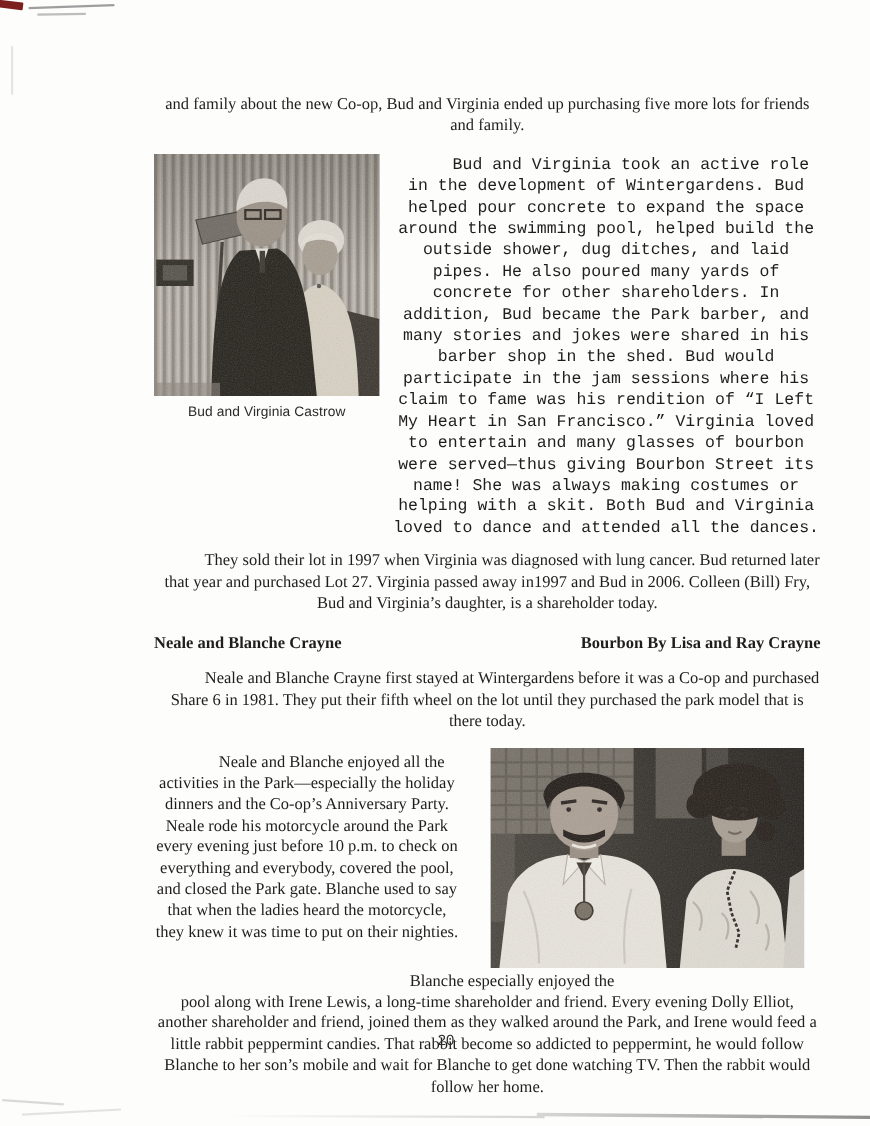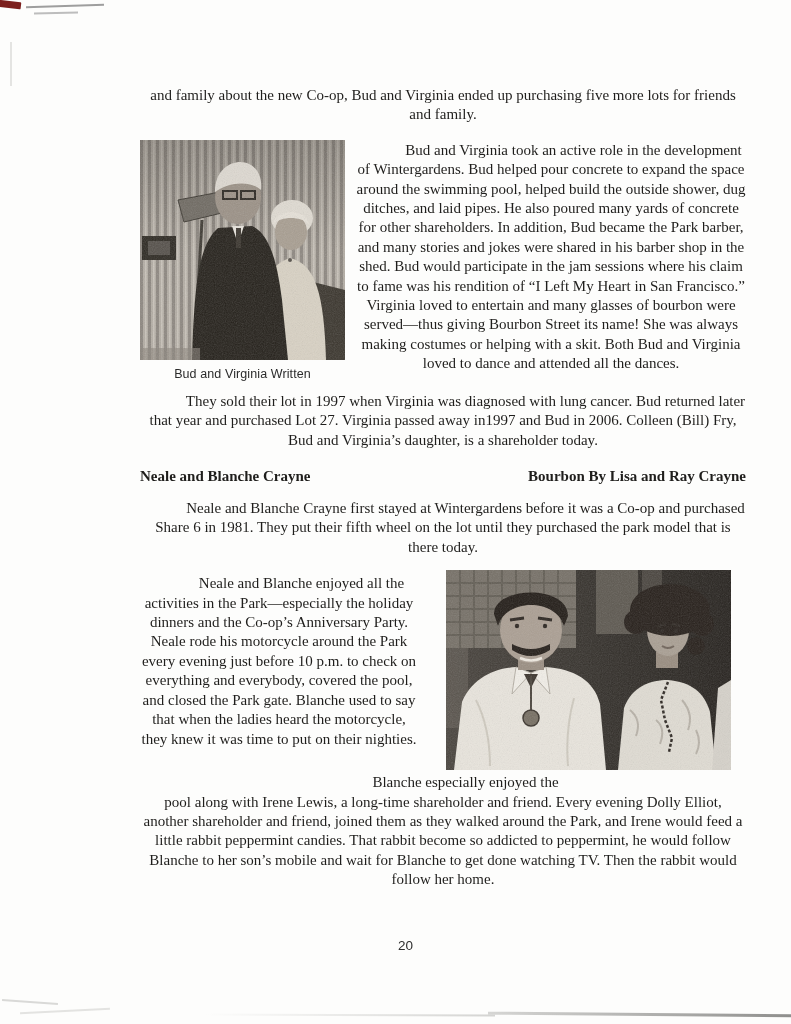--- a/index.html
+++ b/index.html
@@ -18,21 +18,21 @@
   .photo{position:relative;overflow:hidden;background:#8f8a84;}
   .photo1{width:205px;height:220px;}
   .photo2{width:285px;height:200px;}
   figcaption,.caption{
     font-family:"Liberation Sans","DejaVu Sans",sans-serif;
     font-size:12.5px;color:#2b2b2b;letter-spacing:0.1px;
   }
   .cap1{text-align:center;margin-top:7px;width:205px;}
   .cap2{text-align:center;margin-top:4px;width:285px;}
   .col-castrow-photo{width:215px;flex:none;padding-top:2px;}
-  .col-castrow-text{flex:1;padding-left:1px;padding-top:3px;}
+  .col-castrow-text{flex:1;padding-left:1px;padding-top:3px;font-family:Liberation Mono, monospace;}
   .heading-row{display:flex;justify-content:space-between;margin-top:17px;margin-bottom:13px;}
   .heading-row h2{
     font-size:15px;font-weight:bold;margin:0;line-height:19px;
     font-family:"Liberation Serif","DejaVu Serif",serif;
   }
   .col-crayne-text{width:278px;flex:none;padding-top:4px;}
   .col-crayne-photo{flex:none;margin-left:28px;}
   .first-line-pad{padding-left:45px;}
   .page-number{
     position:absolute;left:398px;top:938px;
@@ -111,21 +111,21 @@
             <polygon points="92,86 104,86 98,104" fill="#e8e4dc"></polygon>
             <rect x="96" y="88" width="5" height="20" fill="#3a352e"></rect>
             <ellipse cx="98" cy="57" rx="23" ry="27" fill="#9b9186"></ellipse>
             <path d="M75,52 C75,30 90,22 100,22 C114,22 123,34 121,50 C110,40 88,42 75,52 Z" fill="#ded9d1"></path>
             <rect x="83" y="51" width="14" height="8" fill="none" stroke="#2c2822" stroke-width="2"></rect>
             <rect x="101" y="51" width="14" height="8" fill="none" stroke="#2c2822" stroke-width="2"></rect>
             <rect x="0" y="208" width="60" height="12" fill="#8a847b" opacity="0.6"></rect>
             <rect width="205" height="220" filter="url(#grain1)" opacity="0.22"></rect>
           </svg>
         </div>
-        <figcaption class="cap1">Bud and Virginia Written</figcaption>
+        <figcaption class="cap1">Bud and Virginia Castrow</figcaption>
       </figure>
       <p class="body indent col-castrow-text">Bud and Virginia took an active role in the development of Wintergardens. Bud helped pour concrete to expand the space around the swimming pool, helped build the outside shower, dug ditches, and laid pipes. He also poured many yards of concrete for other shareholders. In addition, Bud became the Park barber, and many stories and jokes were shared in his barber shop in the shed. Bud would participate in the jam sessions where his claim to fame was his rendition of “I Left My Heart in San Francisco.” Virginia loved to entertain and many glasses of bourbon were served—thus giving Bourbon Street its name! She was always making costumes or helping with a skit. Both Bud and Virginia loved to dance and attended all the dances.</p>
     </div>
 
     <p class="body indent" style="margin-top:11px;">They sold their lot in 1997 when Virginia was diagnosed with lung cancer. Bud returned later that year and purchased Lot 27. Virginia passed away in1997 and Bud in 2006.  Colleen (Bill) Fry, Bud and Virginia’s daughter, is a shareholder today.</p>
 
     <div class="heading-row">
       <h2>Neale and Blanche Crayne</h2>
       <h2>Bourbon By Lisa and Ray Crayne</h2>
     </div>

